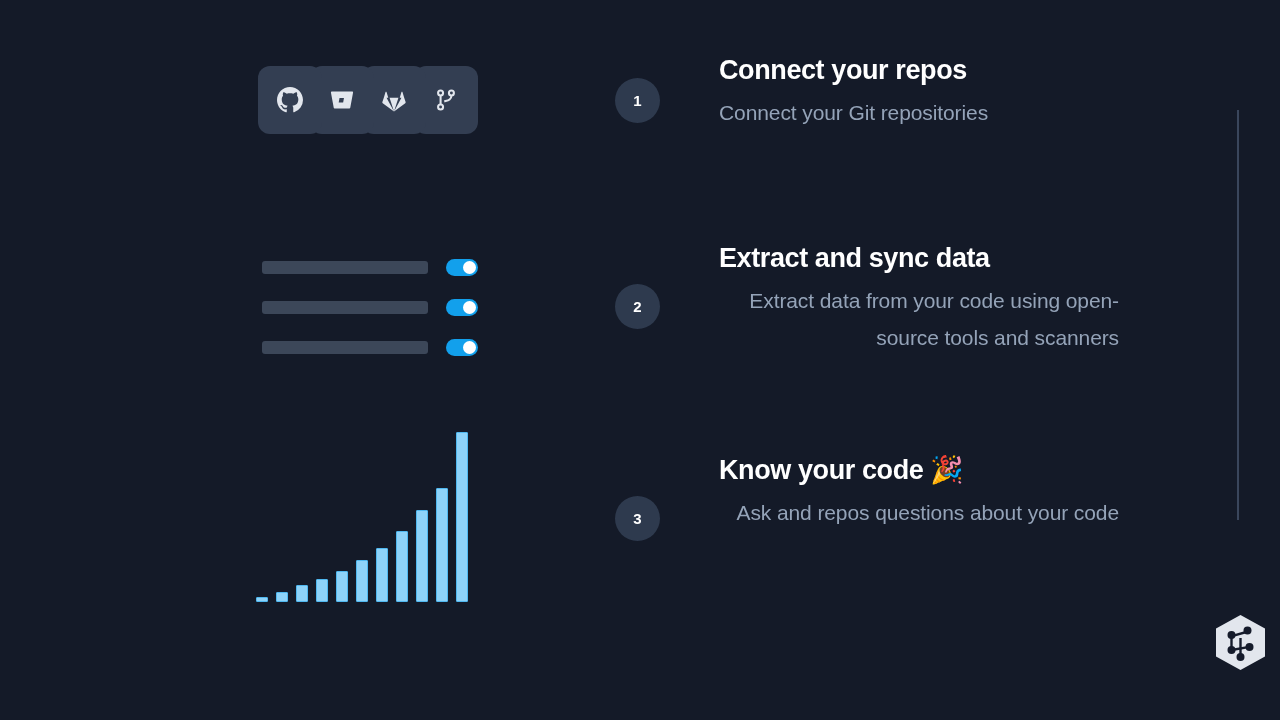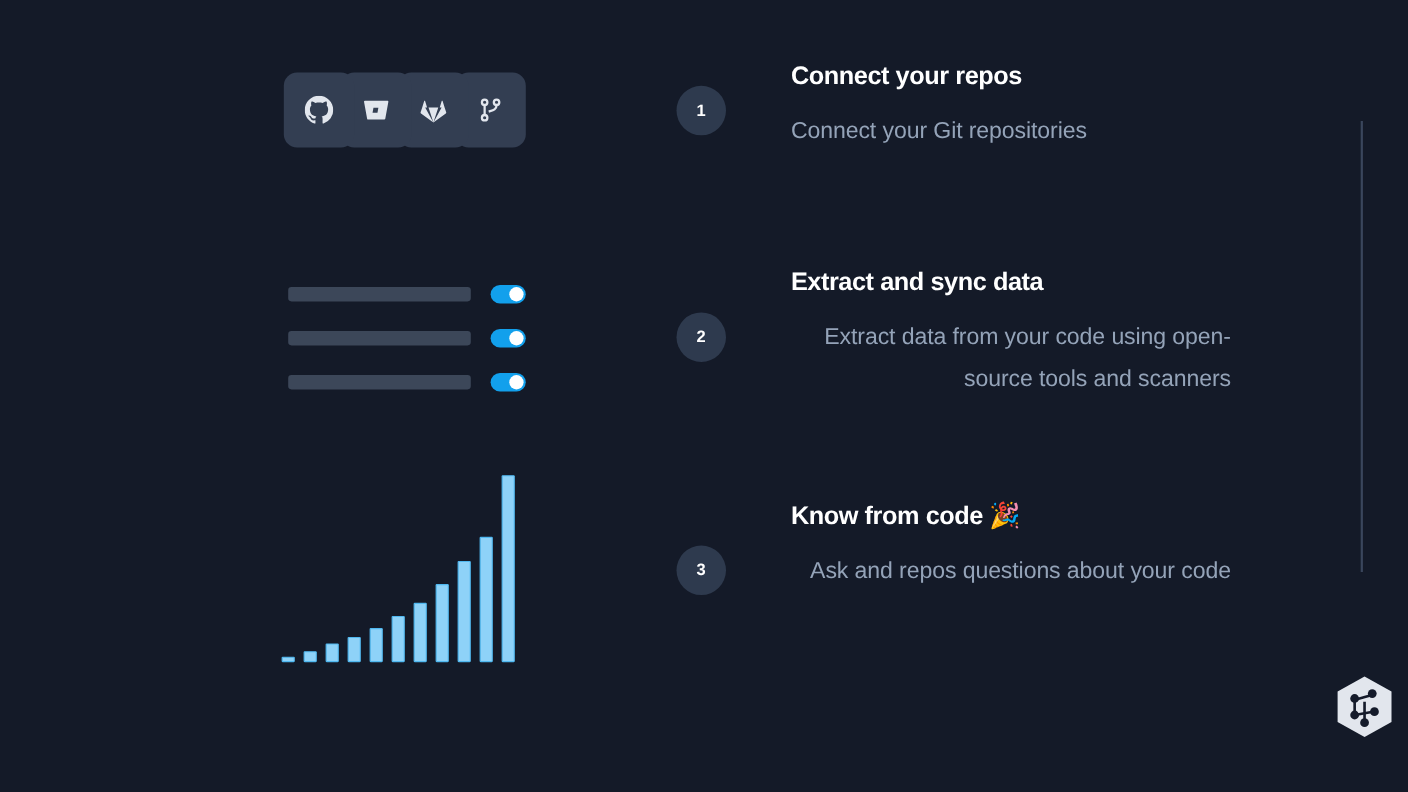--- a/index.html
+++ b/index.html
@@ -87,30 +87,30 @@
     color:#ffffff; font-size:15px; font-weight:bold;
     letter-spacing:.2px;
   }
   .step-1 .badge { top:22px; }
   .step-2 .badge { top:40px; }
   .step-3 .badge { top:40px; }
 
   .step-text { margin-left:119px; width:430px; }
   .step-title {
     color:#ffffff;
-    font-size:23px; font-weight:bold;
+    font-size:27px; font-weight:bold;
     letter-spacing:-0.4px;
     line-height:1.1;
     white-space:nowrap;
   }
   .step-desc {
     color:#94a3b8;
     font-size:21px;
     line-height:1.8;
-    margin-top:19px;
+    margin-top:8px;
     letter-spacing:-0.1px;
   }
   .step-2 .step-desc, .step-3 .step-desc { max-width:400px;text-align:right; }
 
   
   .logo { position:absolute; left:613px; top:614px; width:55px; height:57px; }
   .logo svg { width:55px; height:57px; display:block; }
 </style>
 </head>
 <body>
@@ -205,21 +205,21 @@
       <div class="badge">2</div>
       <div class="step-text">
         <div class="step-title">Extract and sync data</div>
         <div class="step-desc">Extract data from your code using open-source tools and scanners</div>
       </div>
     </div>
 
     <div class="step step-3">
       <div class="badge">3</div>
       <div class="step-text">
-        <div class="step-title">Know from code 🎉</div>
+        <div class="step-title">Know your code 🎉</div>
         <div class="step-desc">Ask and repos questions about your code</div>
       </div>
     </div>
 
     <div class="logo">
       <svg viewBox="0 0 55 57" aria-hidden="true">
         <path d="M27.5 1 52 14.6v27.8L27.5 56 3 42.4V14.6L27.5 1z" fill="#e2e6ed"></path>
         <g fill="#151b2b">
           <circle cx="18.5" cy="21" r="4"></circle>
           <circle cx="34.5" cy="16.5" r="4"></circle>

